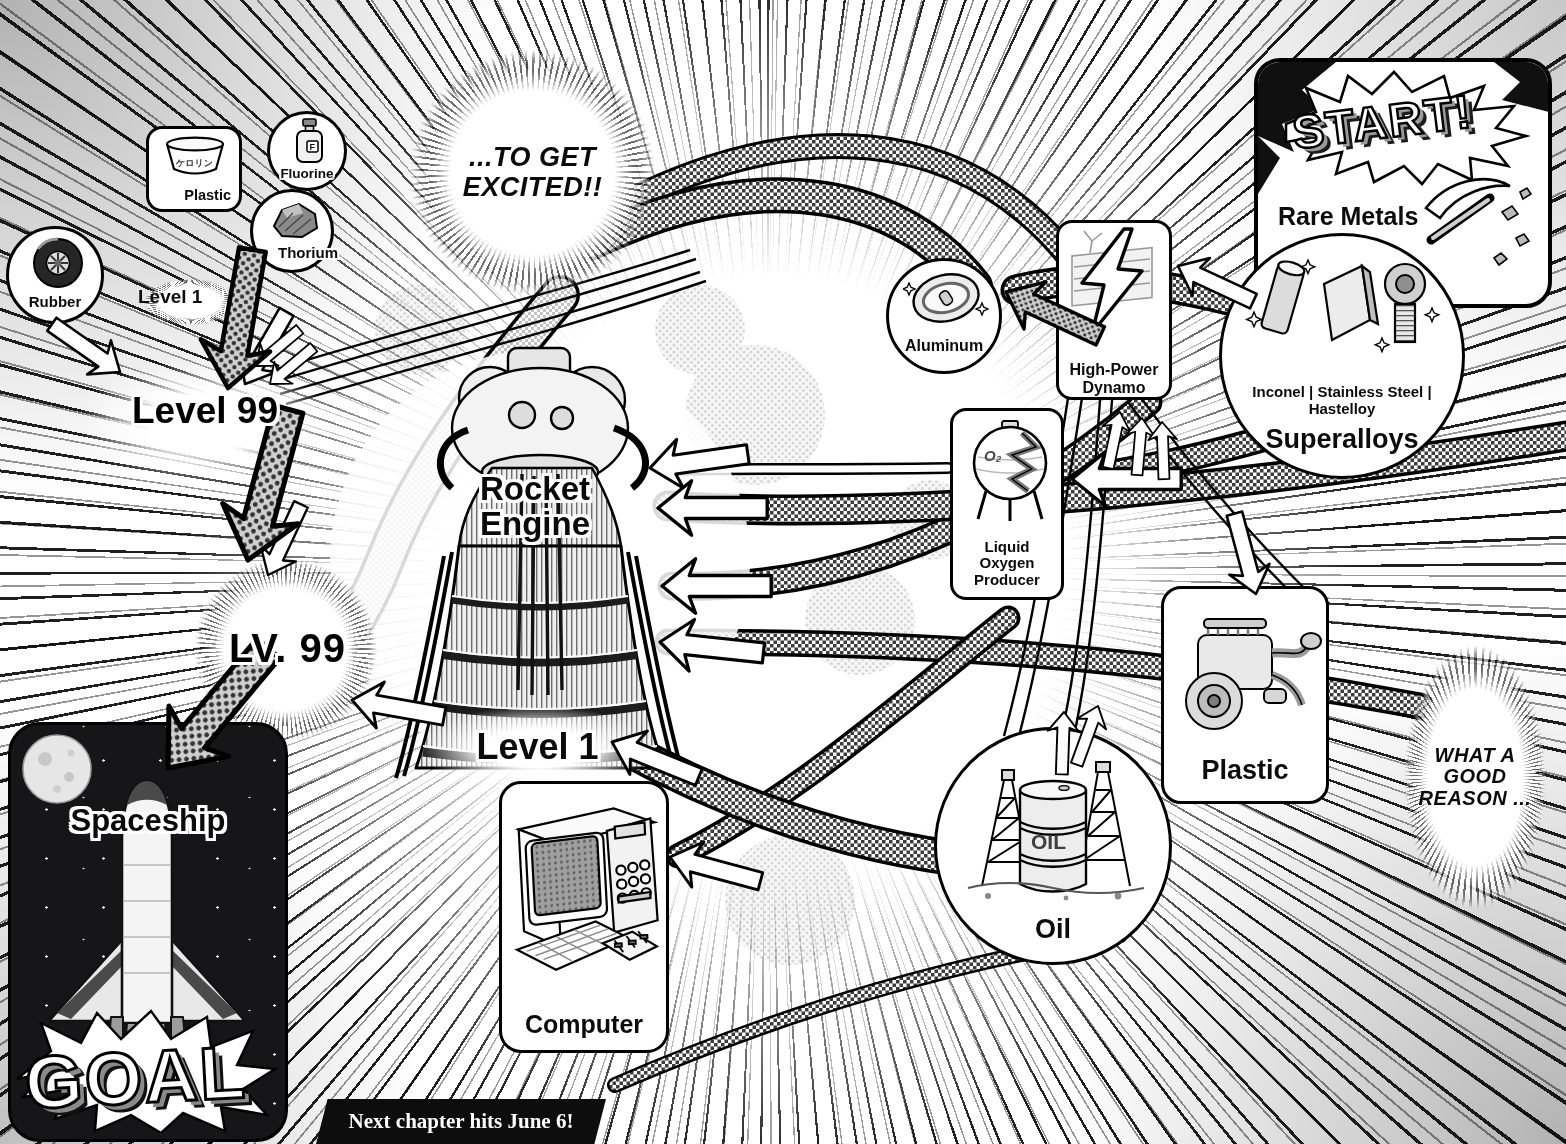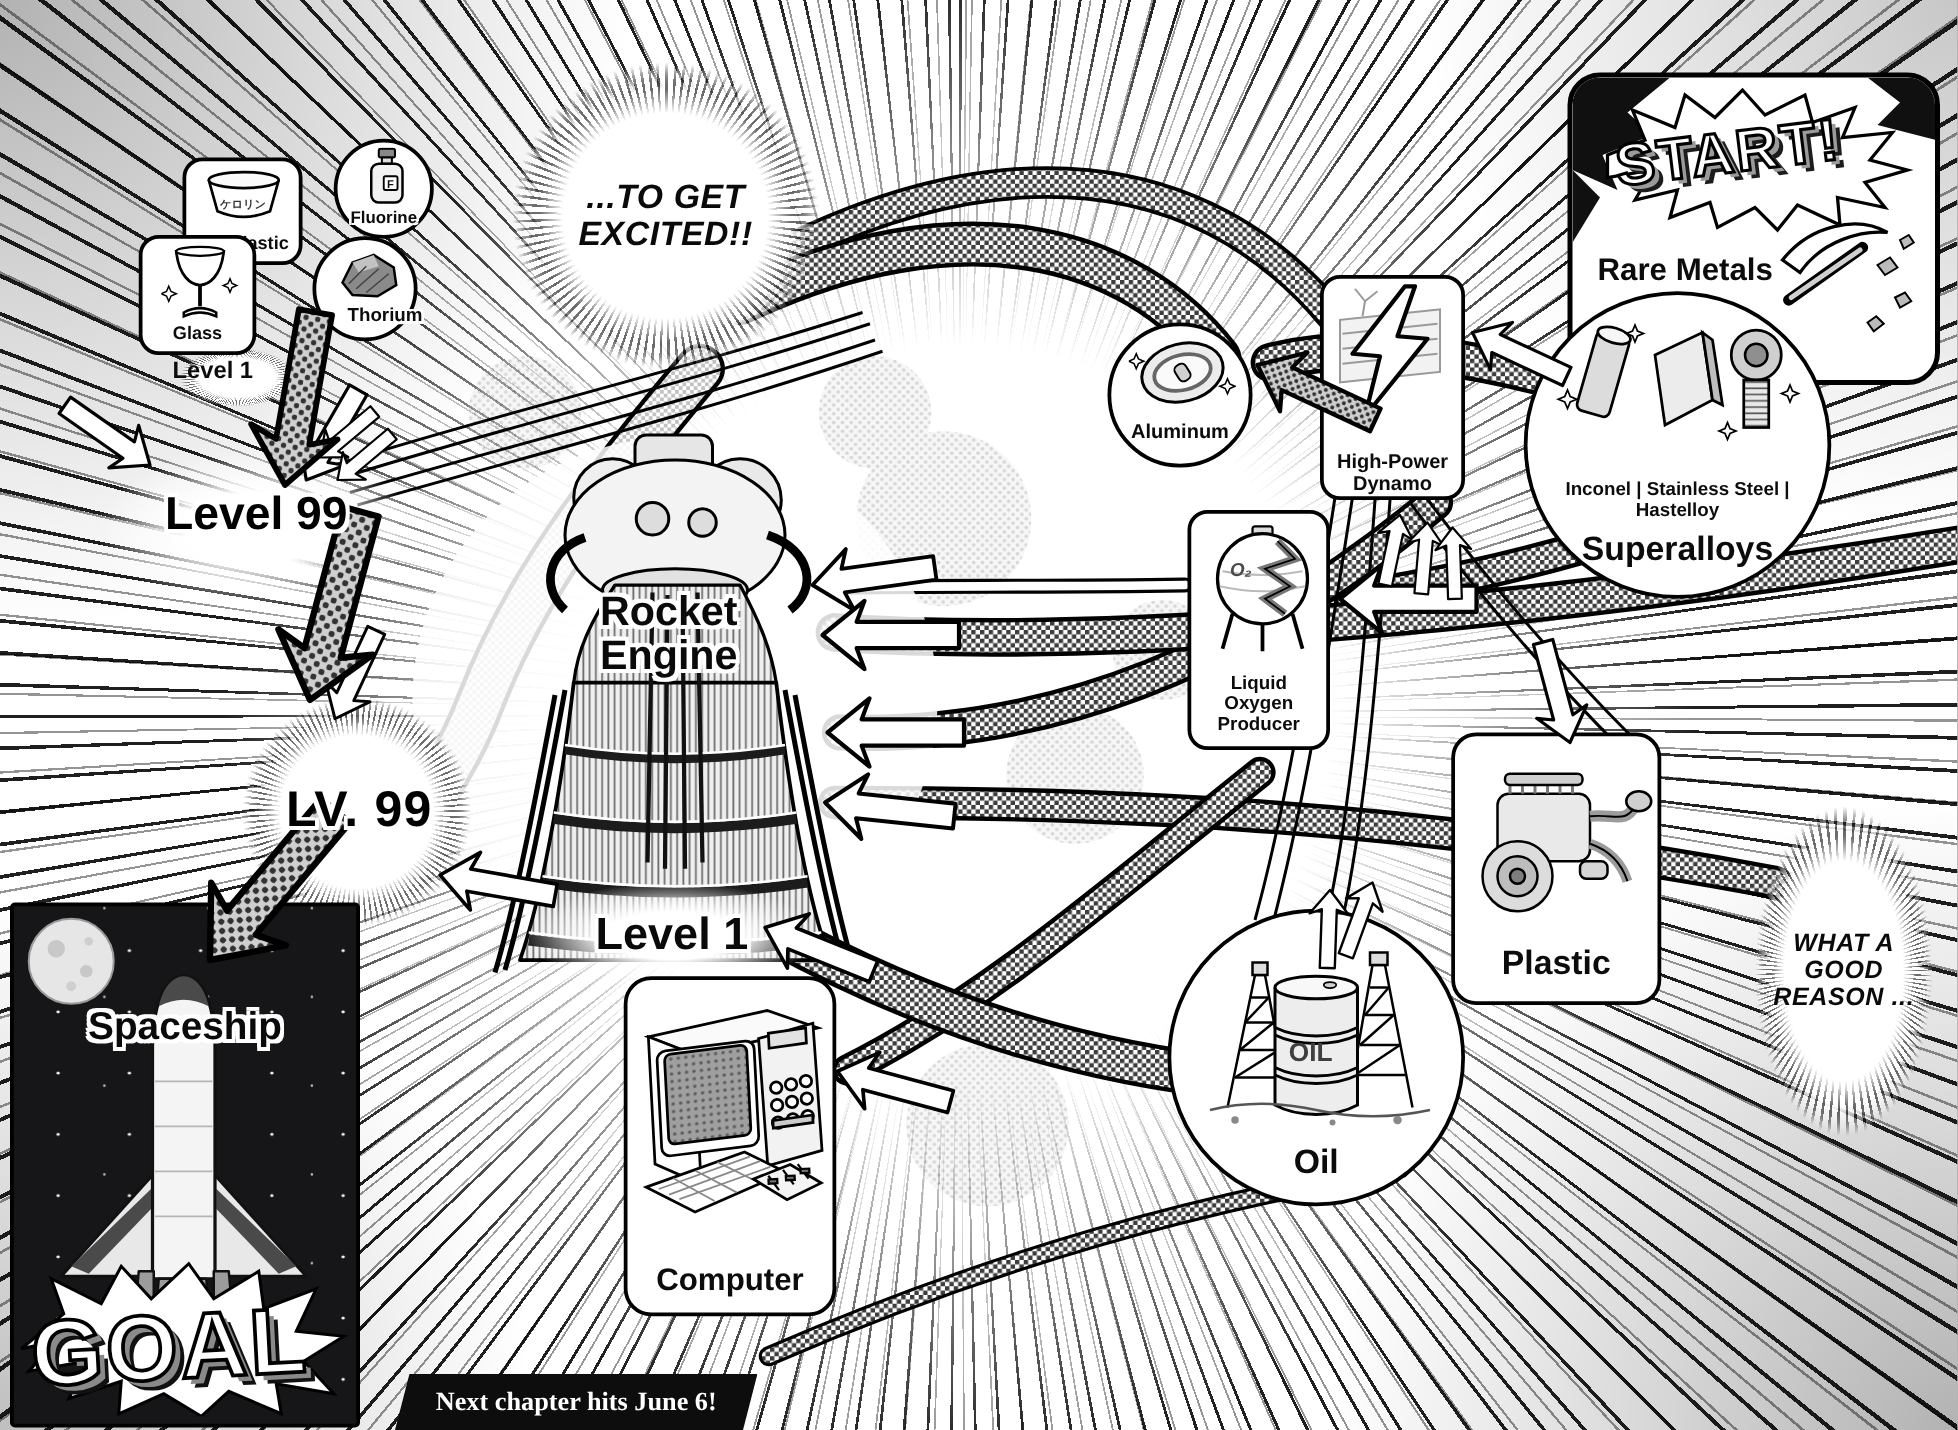--- a/index.html
+++ b/index.html
@@ -47,21 +47,21 @@
   .t-lv99{font-size:40px;font-weight:900;letter-spacing:1px;}
   .t-start{font-size:47px;font-weight:900;color:#fff;-webkit-text-stroke:2.5px #000;
     text-shadow:4px 4px 0 #9a9a9a,7px 7px 0 #1c1c1c;transform:rotate(-7deg);letter-spacing:2px;}
   .t-goal{font-size:74px;font-weight:900;color:#fff;-webkit-text-stroke:3px #000;
     text-shadow:5px 5px 0 #8a8a8a,8px 8px 0 #111;transform:rotate(-3deg);letter-spacing:2px;}
   .t-ship{font-size:31px;font-weight:900;color:#0a0a0a;}
   .t-rocket{font-size:33px;font-weight:900;color:#0a0a0a;text-align:center;line-height:1.05;}
   .t-level1big{font-size:36px;font-weight:900;color:#0a0a0a;}
 
   
-  #goalPanel{position:absolute;z-index:30;background:#161618;border:3px solid #000;border-radius:4px;overflow:hidden;
+  #goalPanel{position:absolute;z-index:30;background:#161618;border:3px solid #000;border-radius:32px;overflow:hidden;
      background-image:radial-gradient(#fff 1px,transparent 1.6px),radial-gradient(#cfcfcf .8px,transparent 1.3px);
      background-size:57px 49px,83px 71px;background-position:7px 11px,31px 37px;}
 
   #banner{position:absolute;z-index:60;background:#0d0d0d;color:#fff;
      font-family:"Liberation Serif",serif;font-weight:bold;font-size:21px;
      display:flex;align-items:center;justify-content:center;
      clip-path:polygon(4% 0,100% 0,96% 100%,0 100%);}
 </style>
 </head>
 <body>
@@ -408,43 +408,42 @@
           <path d="M106,146 l8,12 M118,142 l8,12 M130,138 l8,12"></path>
           <rect x="106" y="149" width="7" height="3.4" fill="#777"></rect>
           <rect x="120" y="147" width="7" height="3.4" fill="#777"></rect>
           <rect x="132" y="142" width="7" height="3.4" fill="#777"></rect>
         </g>
       </g>
     </svg>
     <div class="lbl" style="font-size:25px;">Computer</div>
   </div>
 
+  <div class="card bubble" style="left:6px;top:226px;width:98px;height:98px;border-width:3px;justify-content:flex-end;padding-bottom:10px;">
+    <svg width="56" height="52" viewBox="0 0 56 52" style="position:absolute;top:8px;left:21px;">
+      <circle cx="28" cy="26" r="24" fill="#262626" stroke="#000" stroke-width="2"></circle>
+      <path d="M8,12 A24,24 0 0 1 28,2" stroke="#9a9a9a" stroke-width="3" fill="none"></path>
+      <circle cx="28" cy="26" r="11.5" fill="#ddd" stroke="#000" stroke-width="1.6"></circle>
+      <g stroke="#333" stroke-width="2">
+          <path d="M28,16 v20 M18,26 h20 M21,19 l14,14 M35,19 l-14,14"></path>
+        </g>
+      <circle cx="28" cy="26" r="3.4" fill="#666"></circle>
+    </svg>
+    <div class="lbl halo2" style="font-size:15px;">Rubber</div>
+  </div>
 
   <div class="card" style="left:146px;top:126px;width:96px;height:86px;border-radius:16px;border-width:3px;justify-content:flex-end;padding-bottom:6px;align-items:flex-end;padding-right:8px;">
     <svg width="64" height="46" viewBox="0 0 64 46" style="position:absolute;top:6px;left:14px;">
       <path d="M4,9 L11,34 Q32,43 53,34 L60,9" fill="#fff" stroke="#000" stroke-width="2.2"></path>
       <ellipse cx="32" cy="9" rx="28" ry="6.4" fill="#fafafa" stroke="#000" stroke-width="2.2"></ellipse>
       <text x="13" y="31" font-size="9" font-weight="bold" fill="#333">ケロリン</text>
     </svg>
     <div class="lbl" style="font-size:14.5px;">Plastic</div>
   </div>
 
-  <div class="card" style="left:111px;top:188px;width:94px;height:96px;border-radius:16px;border-width:3px;justify-content:flex-end;padding-bottom:6px;">
-    <svg width="64" height="64" viewBox="0 0 64 64" style="position:absolute;top:4px;left:15px;">
-      <path d="M12,6 C14,26 24,33 31,33 C38,33 48,26 50,6 Z" fill="#fff" stroke="#000" stroke-width="2.2"></path>
-      <ellipse cx="31" cy="6" rx="19" ry="3.6" fill="#fff" stroke="#000" stroke-width="1.8"></ellipse>
-      <path d="M31,33 L31,50" stroke="#000" stroke-width="3"></path>
-      <path d="M18,55 Q31,48 44,55 L44,58 Q31,52 18,58 Z" fill="#fff" stroke="#000" stroke-width="2"></path>
-      <g fill="#fff" stroke="#000" stroke-width="1.2">
-        <path d="M6,34 l1.8,4.2 4.2,1.8 -4.2,1.8 -1.8,4.2 -1.8,-4.2 -4.2,-1.8 4.2,-1.8 Z"></path>
-        <path d="M55,28 l1.6,3.8 3.8,1.6 -3.8,1.6 -1.6,3.8 -1.6,-3.8 -3.8,-1.6 3.8,-1.6 Z"></path>
-      </g>
-    </svg>
-    <div class="lbl" style="font-size:14.5px;">Glass</div>
-  </div>
 
   <div class="card bubble" style="left:267px;top:111px;width:80px;height:80px;border-width:3px;justify-content:flex-end;padding-bottom:7px;">
     <svg width="40" height="46" viewBox="0 0 40 46" style="position:absolute;top:4px;left:20px;">
       <rect x="13" y="1" width="13" height="7" rx="1.6" fill="#888" stroke="#000" stroke-width="1.6"></rect>
       <rect x="15.5" y="8" width="8" height="5" fill="#ddd" stroke="#000" stroke-width="1.6"></rect>
       <rect x="7" y="13" width="25" height="31" rx="6" fill="#f1f1f1" stroke="#000" stroke-width="2"></rect>
       <rect x="17" y="23" width="11" height="11" rx="1.4" fill="#fff" stroke="#000" stroke-width="1.5"></rect>
       <text x="19.5" y="32" font-size="9" font-weight="bold" fill="#111">F</text>
     </svg>
     <div class="lbl halo2" style="font-size:13.5px;">Fluorine</div>

